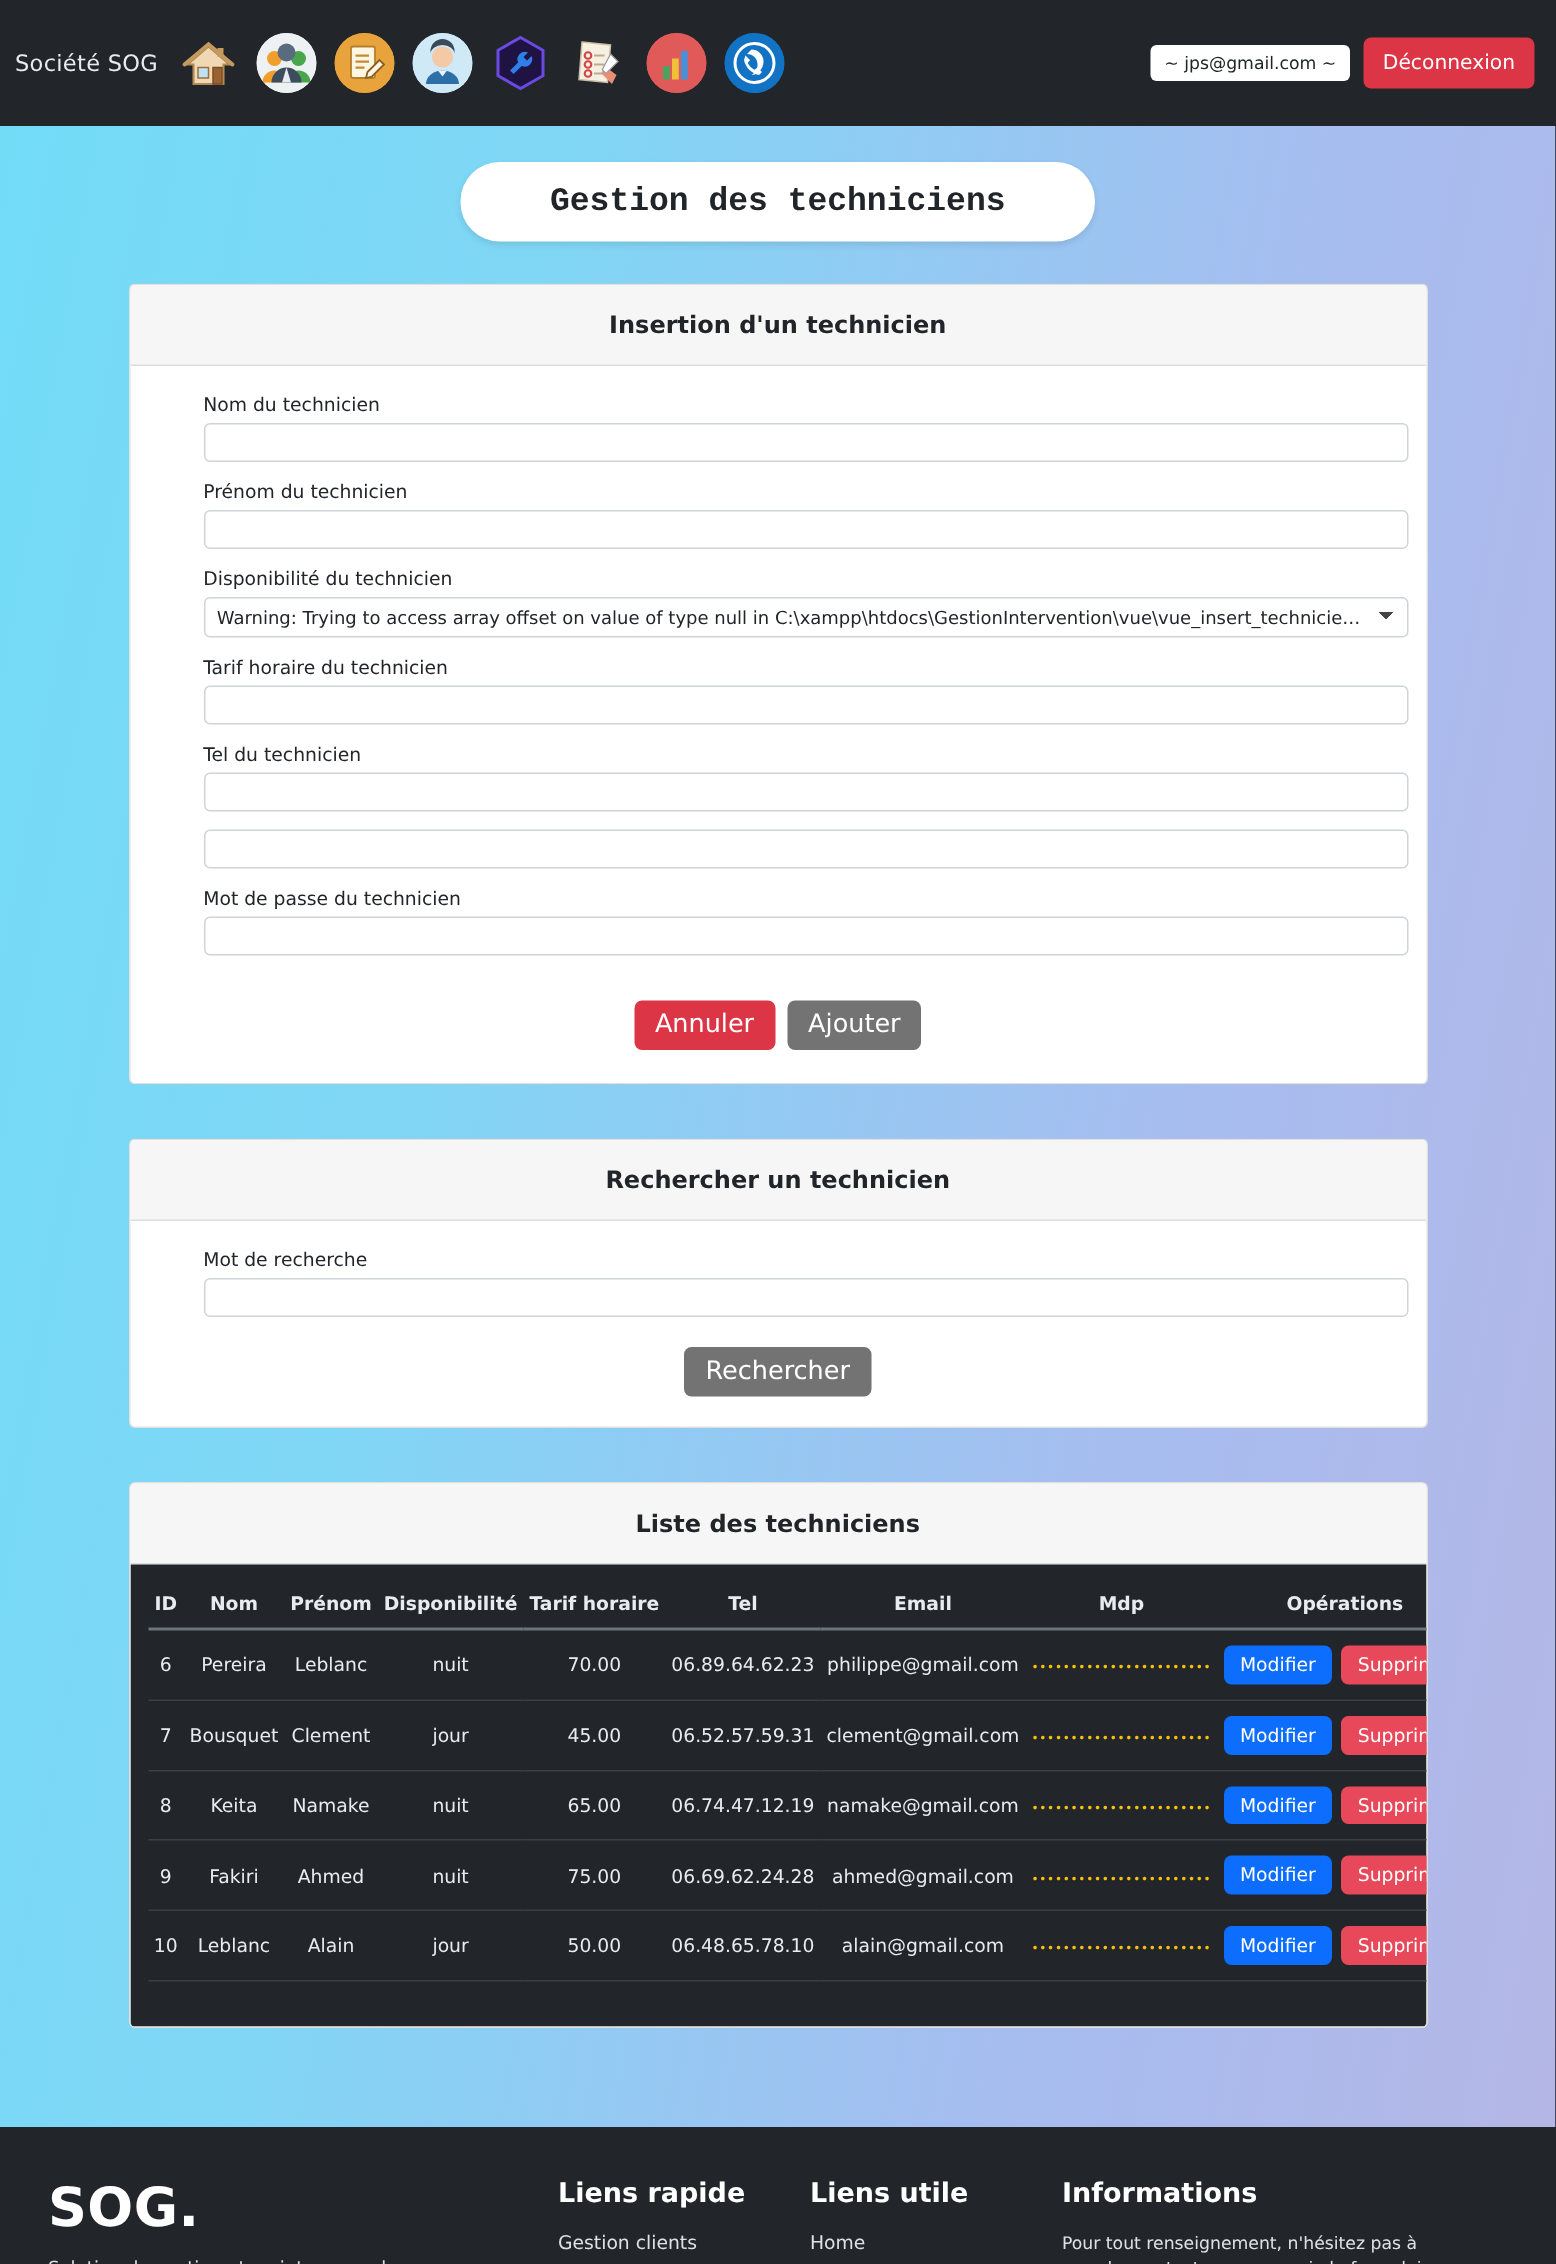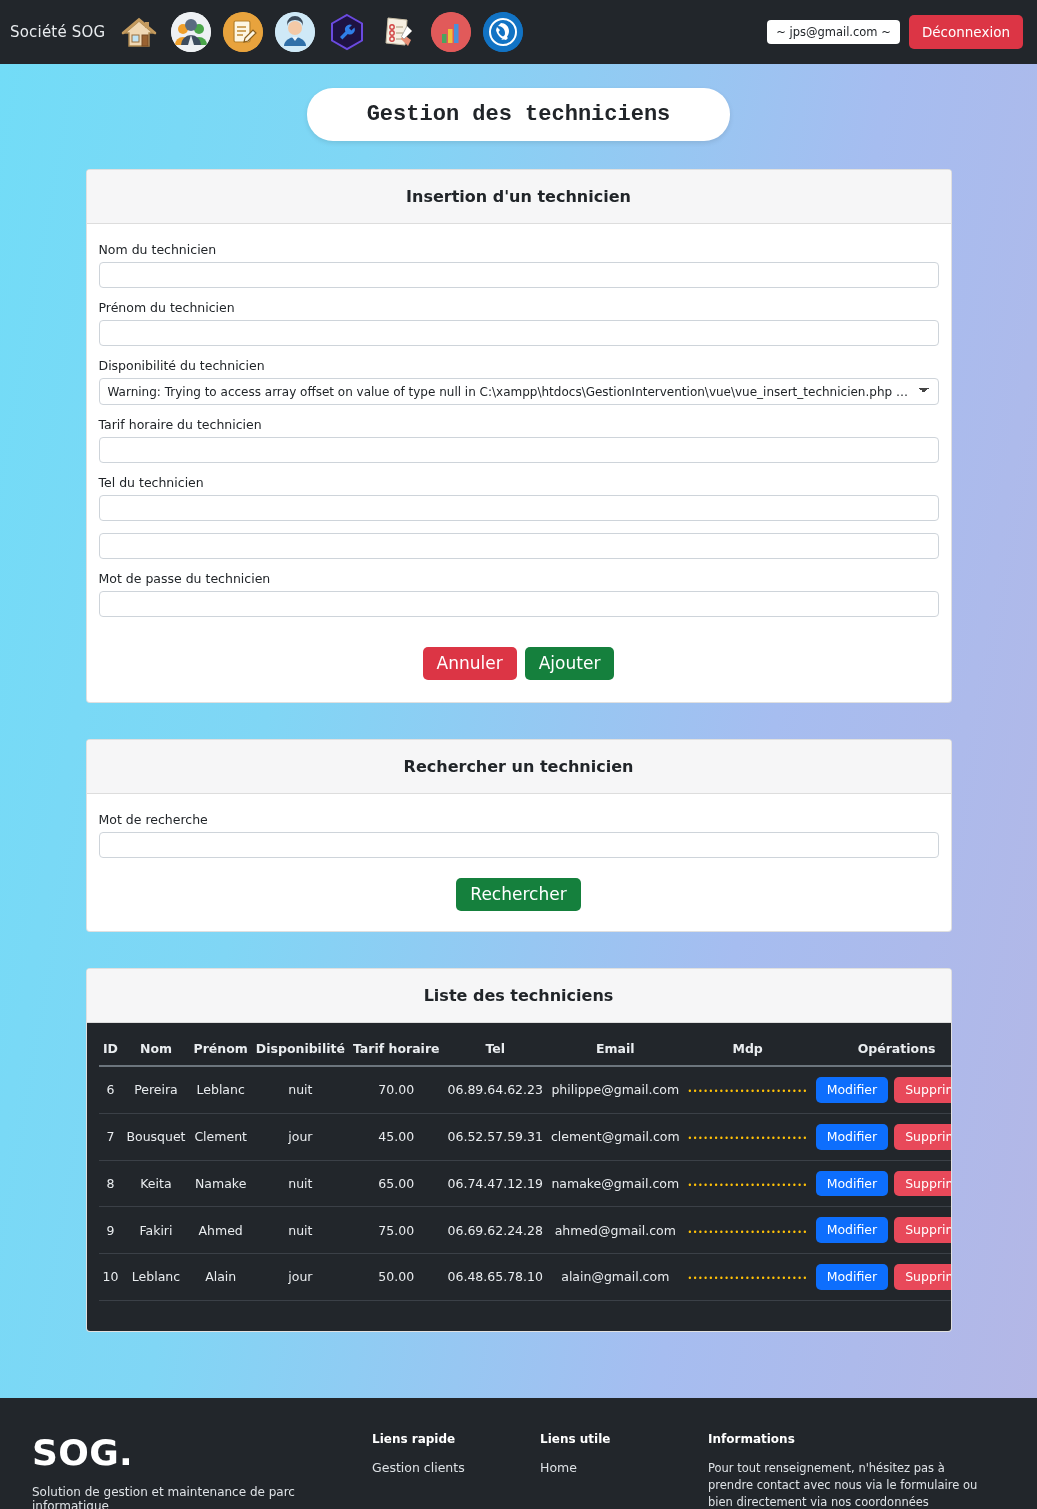--- a/index.html
+++ b/index.html
@@ -9,21 +9,21 @@
     width: 1037px;
     font-family: "DejaVu Sans", "Liberation Sans", sans-serif;
     background: #22262b;
     color: #212529;
     font-size: 13px;
   }
 
   
   .navbar {
     background: #22262b;
-    height: 64px;
+    height: 84px;
     display: flex;
     align-items: center;
     padding: 0 14px 0 10px;
     position: relative;
   }
   .brand {
     color: #e9ecef;
     font-size: 15px;
     letter-spacing: .2px;
     white-space: nowrap;
@@ -91,21 +91,21 @@
     background: #f6f6f7;
     border-bottom: 1px solid rgba(0,0,0,.10);
     text-align: center;
     padding: 17px 10px;
     font-size: 16px;
     font-weight: bold;
     color: #212529;
   }
   .card-body { padding: 14px 12px 16px 12px; }
 
-  .field { margin-bottom: 12px; }
+  .field { margin-bottom: 12px; margin-left: 37px; }
   .field label {
     display: block;
     font-size: 12.5px;
     color: #212529;
     margin: 4px 0 5px 0;
   }
   .field input[type="text"],
   .field input[type="password"],
   .field select {
     display: block;
@@ -149,21 +149,21 @@
     border: none;
     border-radius: 5px;
     color: #fff;
     font-family: inherit;
     font-size: 17px;
     padding: 8px 14px;
     cursor: pointer;
     line-height: 1;
   }
   .btn-danger { background: #dc3545; }
-  .btn-success { background: #15803d; }
+  .btn-success { background: #737373; }
   .search-actions { display: flex; justify-content: center; margin-top: 20px; margin-bottom: 4px; }
 
   
   .table-card .table-wrap {
     background: #22262b;
     padding: 12px 12px 30px 12px;
   }
   table.tech-table {
     width: 100%;
     border-collapse: collapse;
@@ -216,21 +216,21 @@
     display: flex;
     padding: 0 32px;
     gap: 0;
   }
   .f-col-brand { width: 340px; flex: 0 0 auto; }
   .f-col-links { width: 168px; flex: 0 0 auto; }
   .f-col-util { width: 168px; flex: 0 0 auto; }
   .f-col-info { flex: 1 1 auto; padding-right: 16px; }
   .f-logo { font-size: 36px; font-weight: bold; color: #fff; margin-bottom: 12px; letter-spacing: .3px; }
   .f-tag { font-size: 12px; color: #dee2e6; margin-bottom: 12px; }
-  .f-title { font-size: 12px; font-weight: bold; color: #fff; margin-bottom: 14px; }
+  .f-title { font-size: 18px; font-weight: bold; color: #fff; margin-bottom: 14px; }
   .f-link {
     display: block;
     font-size: 12.5px;
     color: #dee2e6;
     text-decoration: none;
     margin-bottom: 4px;
   }
   .f-text { font-size: 11.5px; line-height: 1.5; color: #dee2e6; margin-bottom: 14px; max-width: 300px; }
 </style>
 </head>

